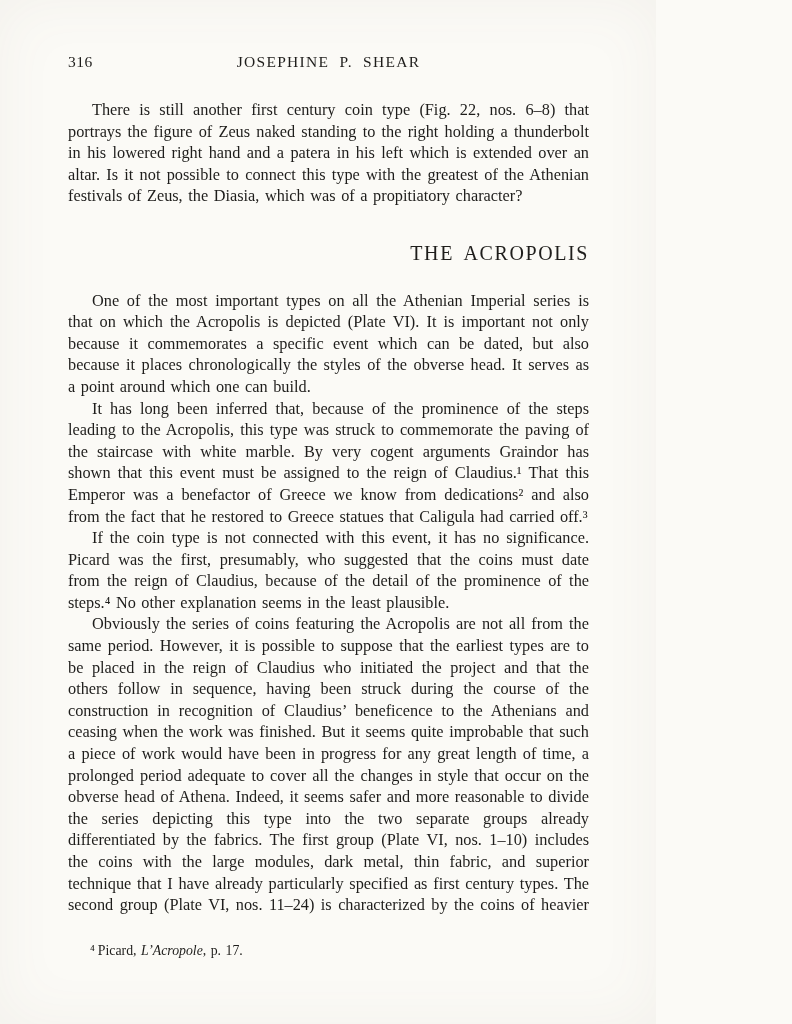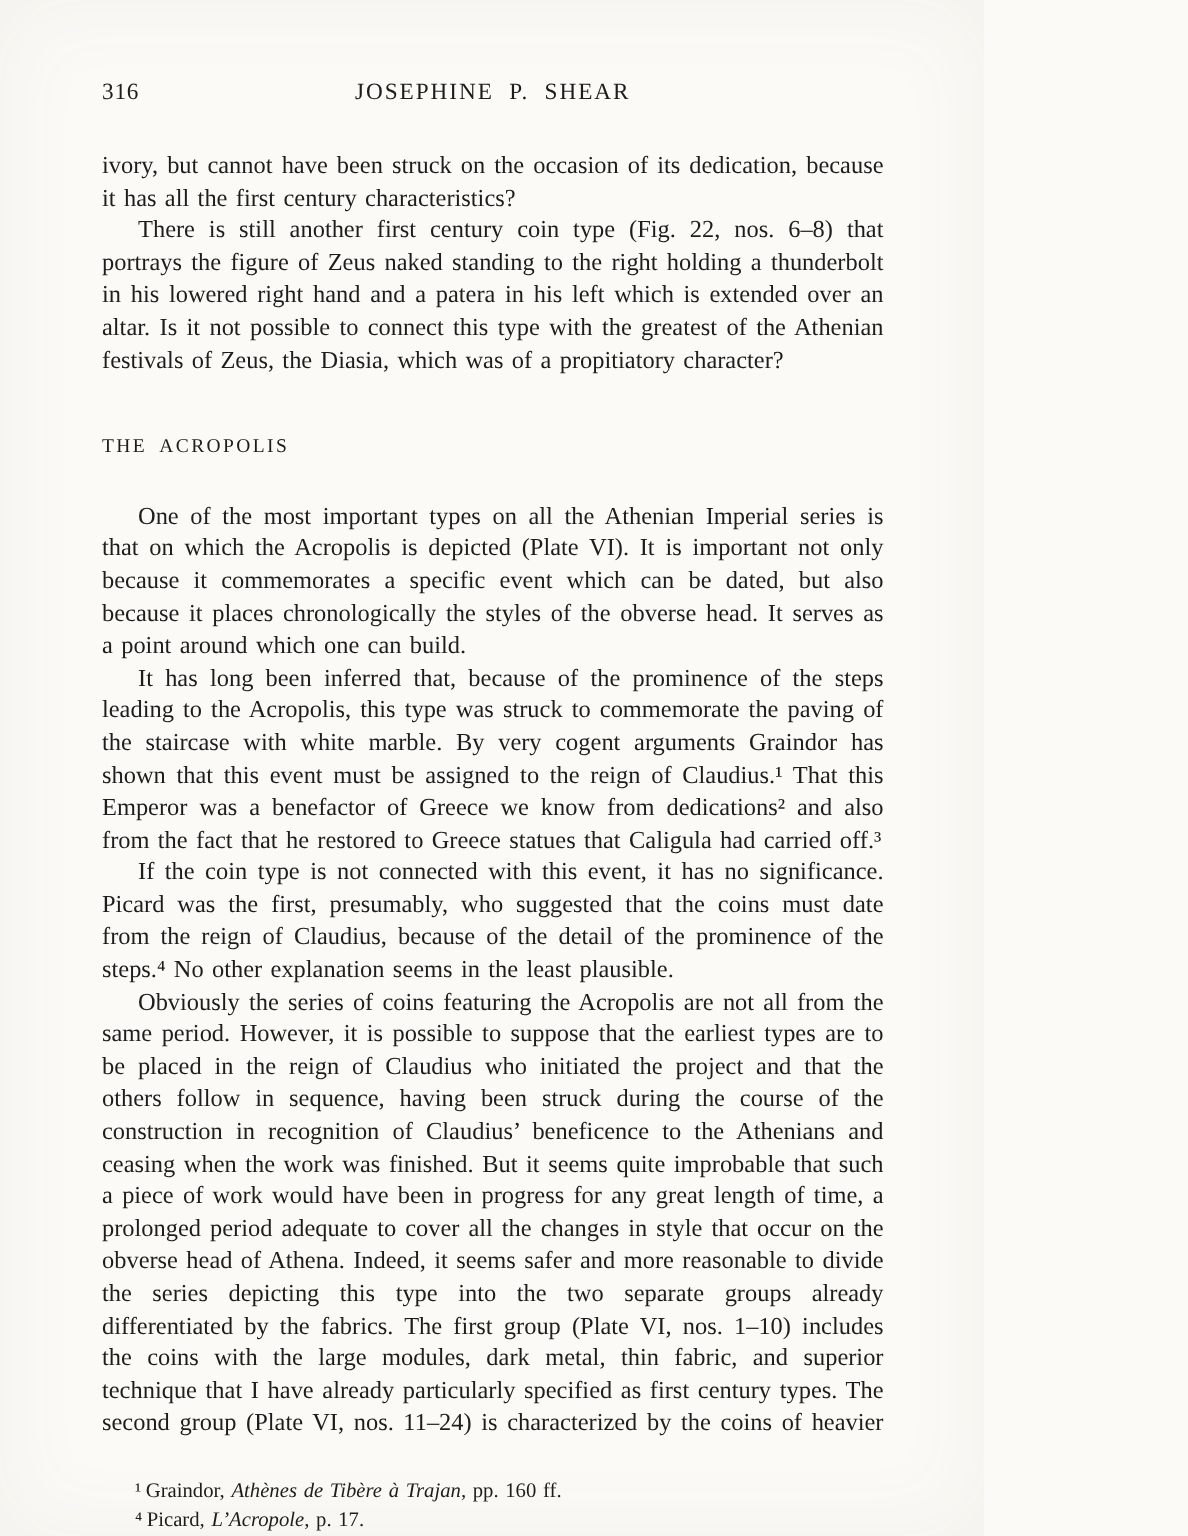--- a/index.html
+++ b/index.html
@@ -48,23 +48,23 @@
     line-height: 21.6px;
     text-align: justify;
     word-spacing: 1.5px;
   }
 
   .para { text-indent: 24px; }
   .para.no-indent { text-indent: 0; }
   .para.justify-last { text-align-last: justify; }
 
   .section-heading {
-    font-size: 13px;
+    font-size: 20px;
     font-weight: normal;
-    text-align: left;
+    text-align: right;
     letter-spacing: 1.6px;
     word-spacing: 4px;
     margin: 36px 0 25px 0;
     text-indent: 0;
   }
 
   .footnotes {
     margin-top: 25px;
     font-size: 13.8px;
     line-height: 19.5px;
@@ -83,35 +83,33 @@
 
 <div class="page">
 
   <header class="running-head">
     <span class="page-number">316</span>
     <span class="author">JOSEPHINE P. SHEAR</span>
   </header>
 
   <main class="text-block">
 
-    <p class="para no-indent">ivory, but cannot have been struck on the occasion of its dedication, because it has all the first century characteristics?</p>
     <p class="para">There is still another first century coin type (Fig. 22, nos. 6–8) that portrays the figure of Zeus naked standing to the right holding a thunderbolt in his lowered right hand and a patera in his left which is extended over an altar. Is it not possible to connect this type with the greatest of the Athenian festivals of Zeus, the Diasia, which was of a propitiatory character?</p>
 
     <h2 class="section-heading">THE ACROPOLIS</h2>
 
     <p class="para">One of the most important types on all the Athenian Imperial series is that on which the Acropolis is depicted (Plate VI). It is important not only because it commemorates a specific event which can be dated, but also because it places chronologically the styles of the obverse head. It serves as a point around which one can build.</p>
     <p class="para">It has long been inferred that, because of the prominence of the steps leading to the Acropolis, this type was struck to commemorate the paving of the staircase with white marble. By very cogent arguments Graindor has shown that this event must be assigned to the reign of Claudius.¹ That this Emperor was a benefactor of Greece we know from dedications² and also from the fact that he restored to Greece statues that Caligula had carried off.³</p>
     <p class="para">If the coin type is not connected with this event, it has no significance. Picard was the first, presumably, who suggested that the coins must date from the reign of Claudius, because of the detail of the prominence of the steps.⁴ No other explanation seems in the least plausible.</p>
     <p class="para justify-last">Obviously the series of coins featuring the Acropolis are not all from the same period. However, it is possible to suppose that the earliest types are to be placed in the reign of Claudius who initiated the project and that the others follow in sequence, having been struck during the course of the construction in recognition of Claudius’ beneficence to the Athenians and ceasing when the work was finished. But it seems quite improbable that such a piece of work would have been in progress for any great length of time, a prolonged period adequate to cover all the changes in style that occur on the obverse head of Athena. Indeed, it seems safer and more reasonable to divide the series depicting this type into the two separate groups already differentiated by the fabrics. The first group (Plate VI, nos. 1–10) includes the coins with the large modules, dark metal, thin fabric, and superior technique that I have already particularly specified as first century types. The second group (Plate VI, nos. 11–24) is characterized by the coins of heavier</p>
 
   </main>
 
   <footer class="footnotes">
 
-    <p class="footnote"><span class="fn-marker">¹</span><span>Graindor, </span><i>Athènes de Tibère à Trajan</i><span>, pp. 160 ff.</span></p>
 
 
 
     <p class="footnote"><span class="fn-marker">⁴</span><span>Picard, </span><i>L’Acropole</i><span>, p. 17.</span></p>
 
   </footer>
 
 </div>
 
 </body></html>

